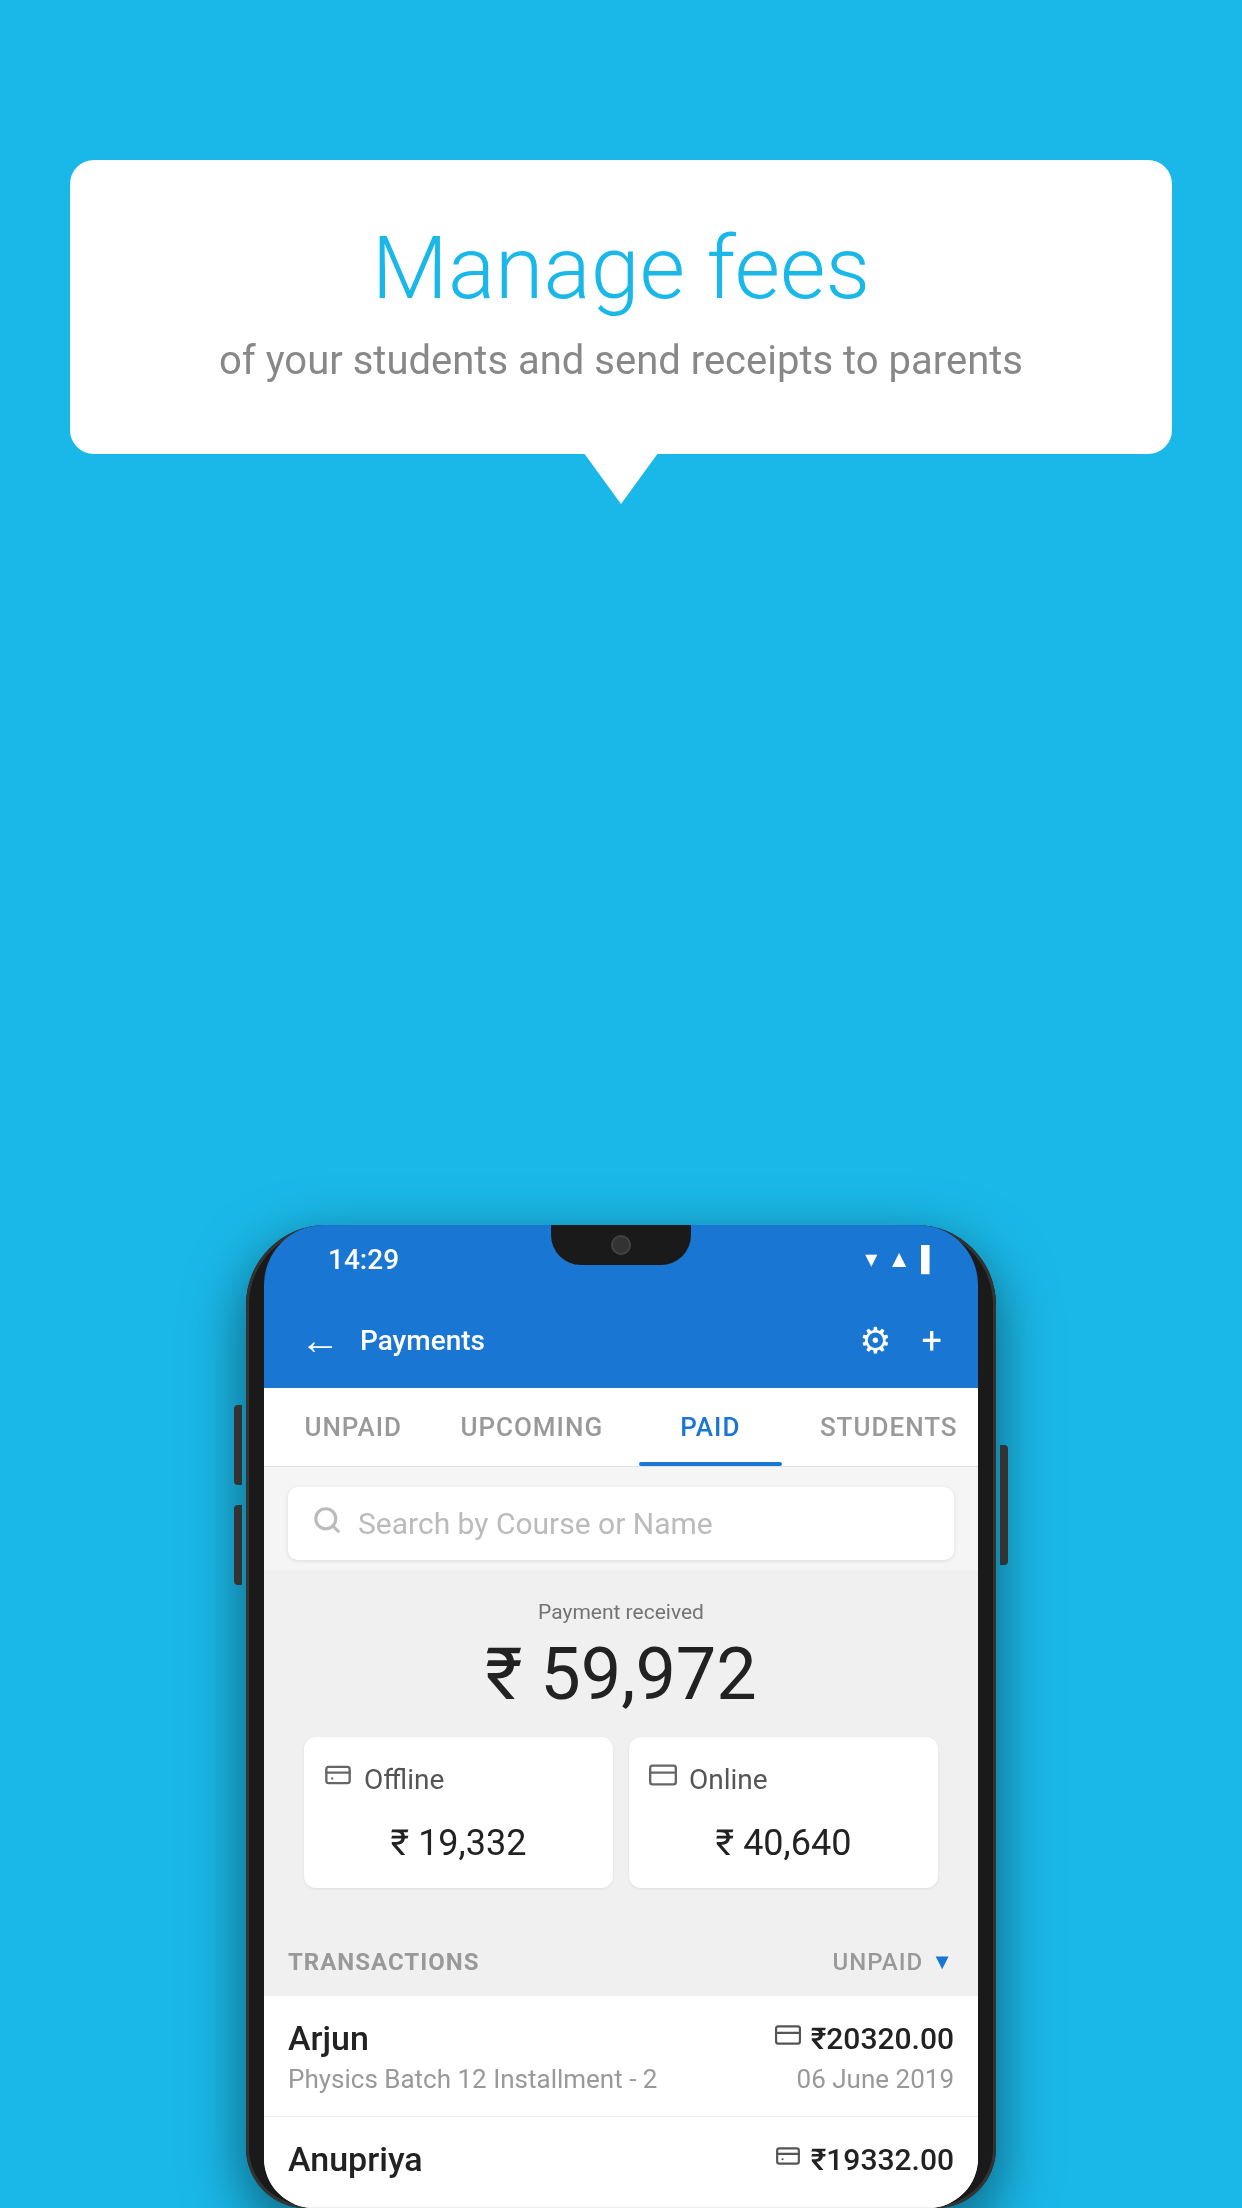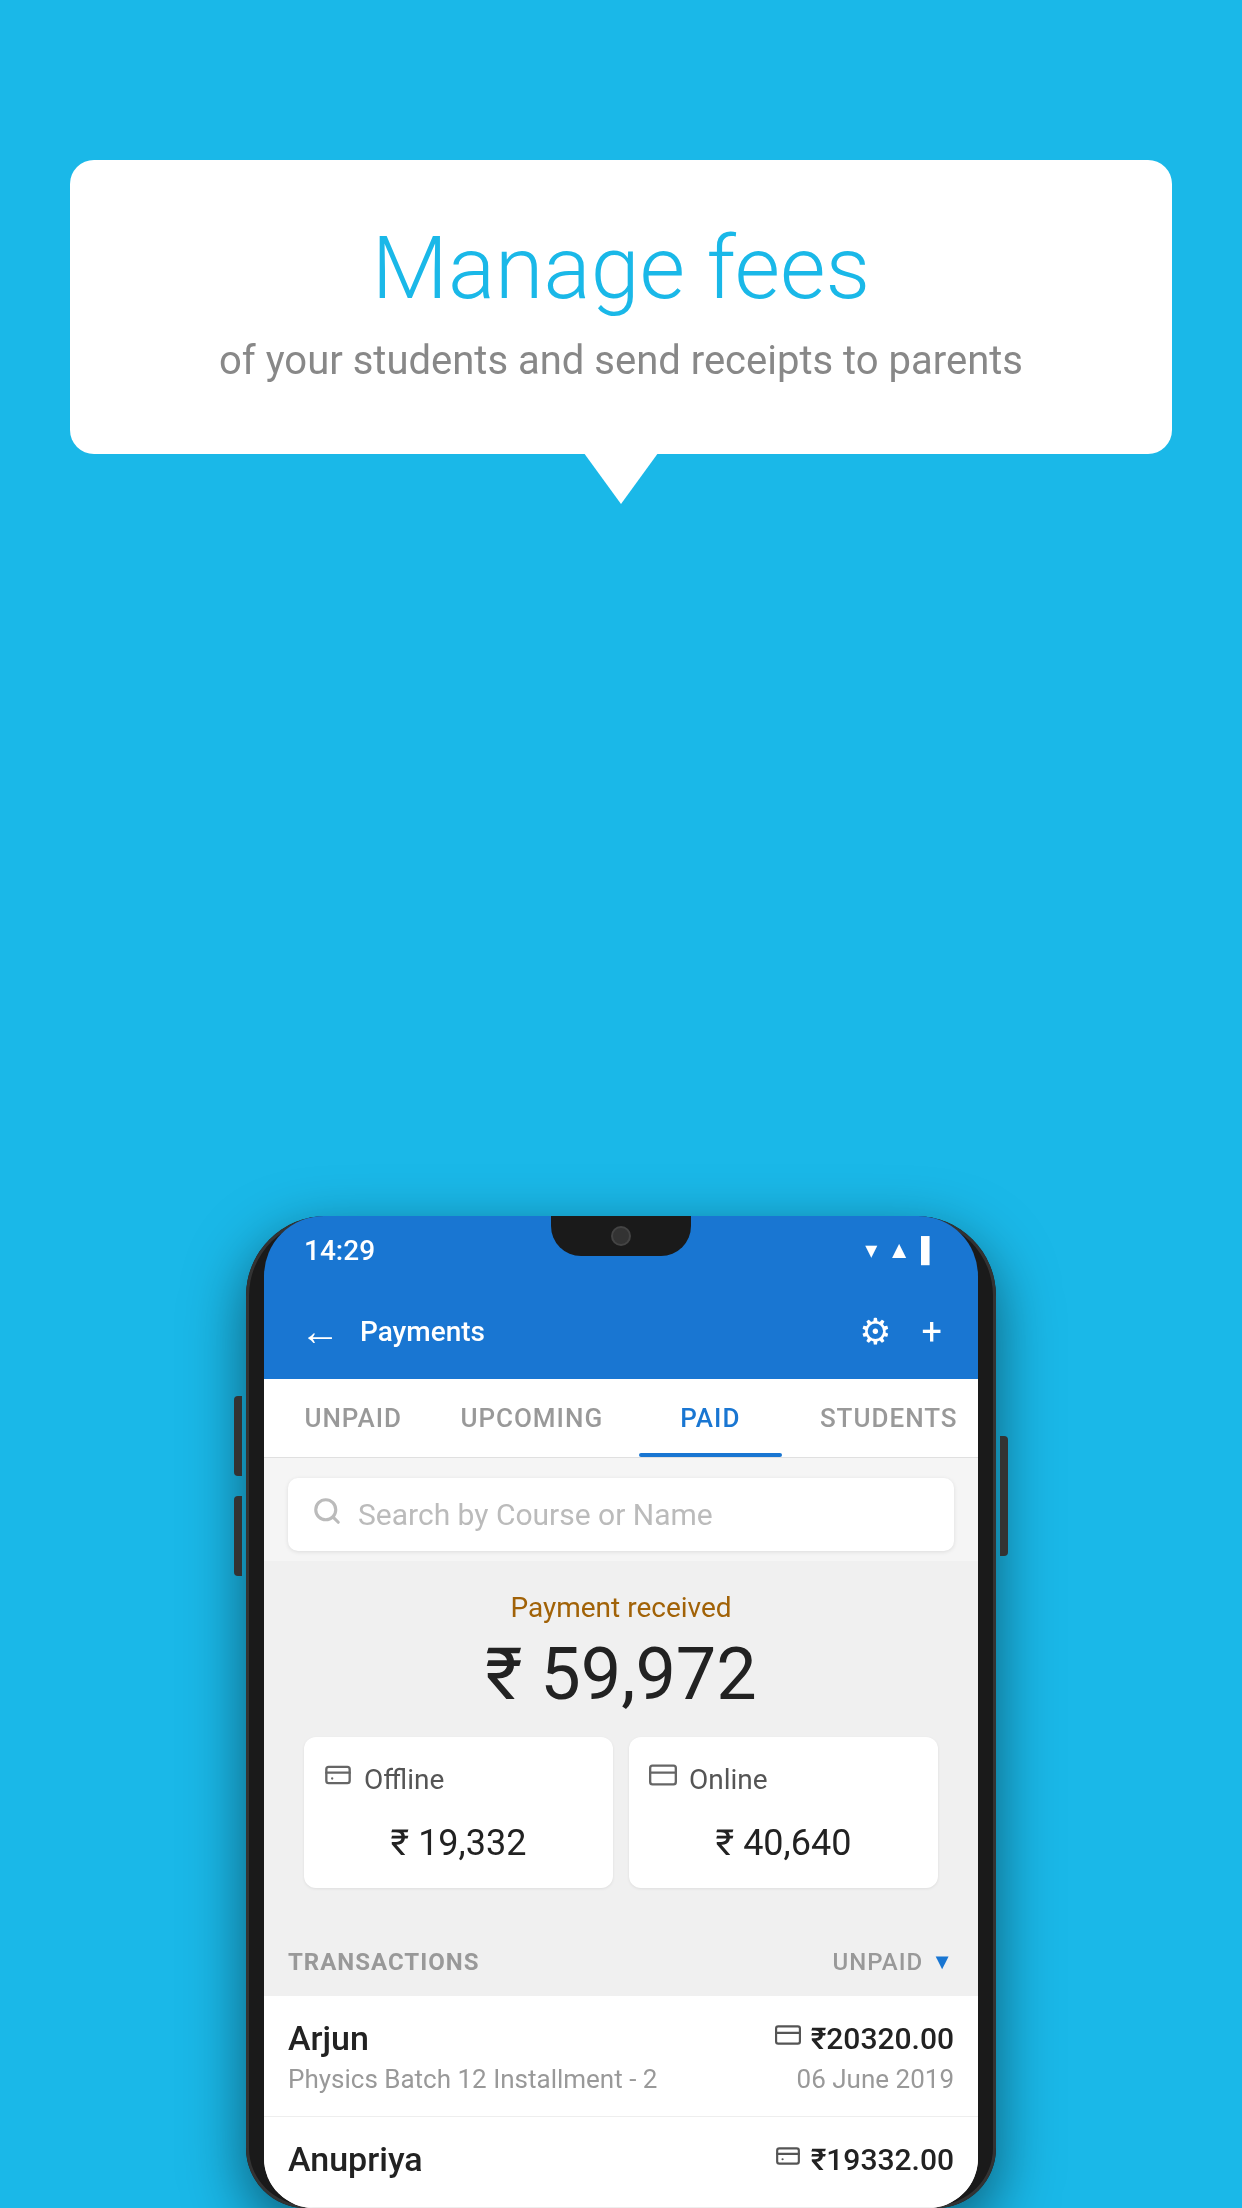--- a/index.html
+++ b/index.html
@@ -74,20 +74,21 @@
       align-items: center;
       justify-content: space-between;
       padding: 0 40px;
       border-radius: 60px 60px 0 0;
       position: relative;
     }
     .status-time {
       color: white;
       font-size: 28px;
       font-weight: 500;
+      margin-left: 24px;
     }
     .status-icons {
       display: flex;
       align-items: center;
       gap: 10px;
     }
     .status-icons span {
       color: white;
       font-size: 24px;
     }
@@ -205,22 +206,22 @@
     }
 
     
     .payment-summary {
       background: #f0f0f0;
       text-align: center;
       padding: 30px 20px 20px;
       margin: 10px 0 0;
     }
     .payment-label {
-      font-size: 28px;
-      color: #a16207;
+      font-size: 21px;
+      color: #737373;
       margin-bottom: 8px;
     }
     .payment-amount {
       font-size: 72px;
       font-weight: 400;
       color: #222;
       margin-bottom: 20px;
     }
 
     

